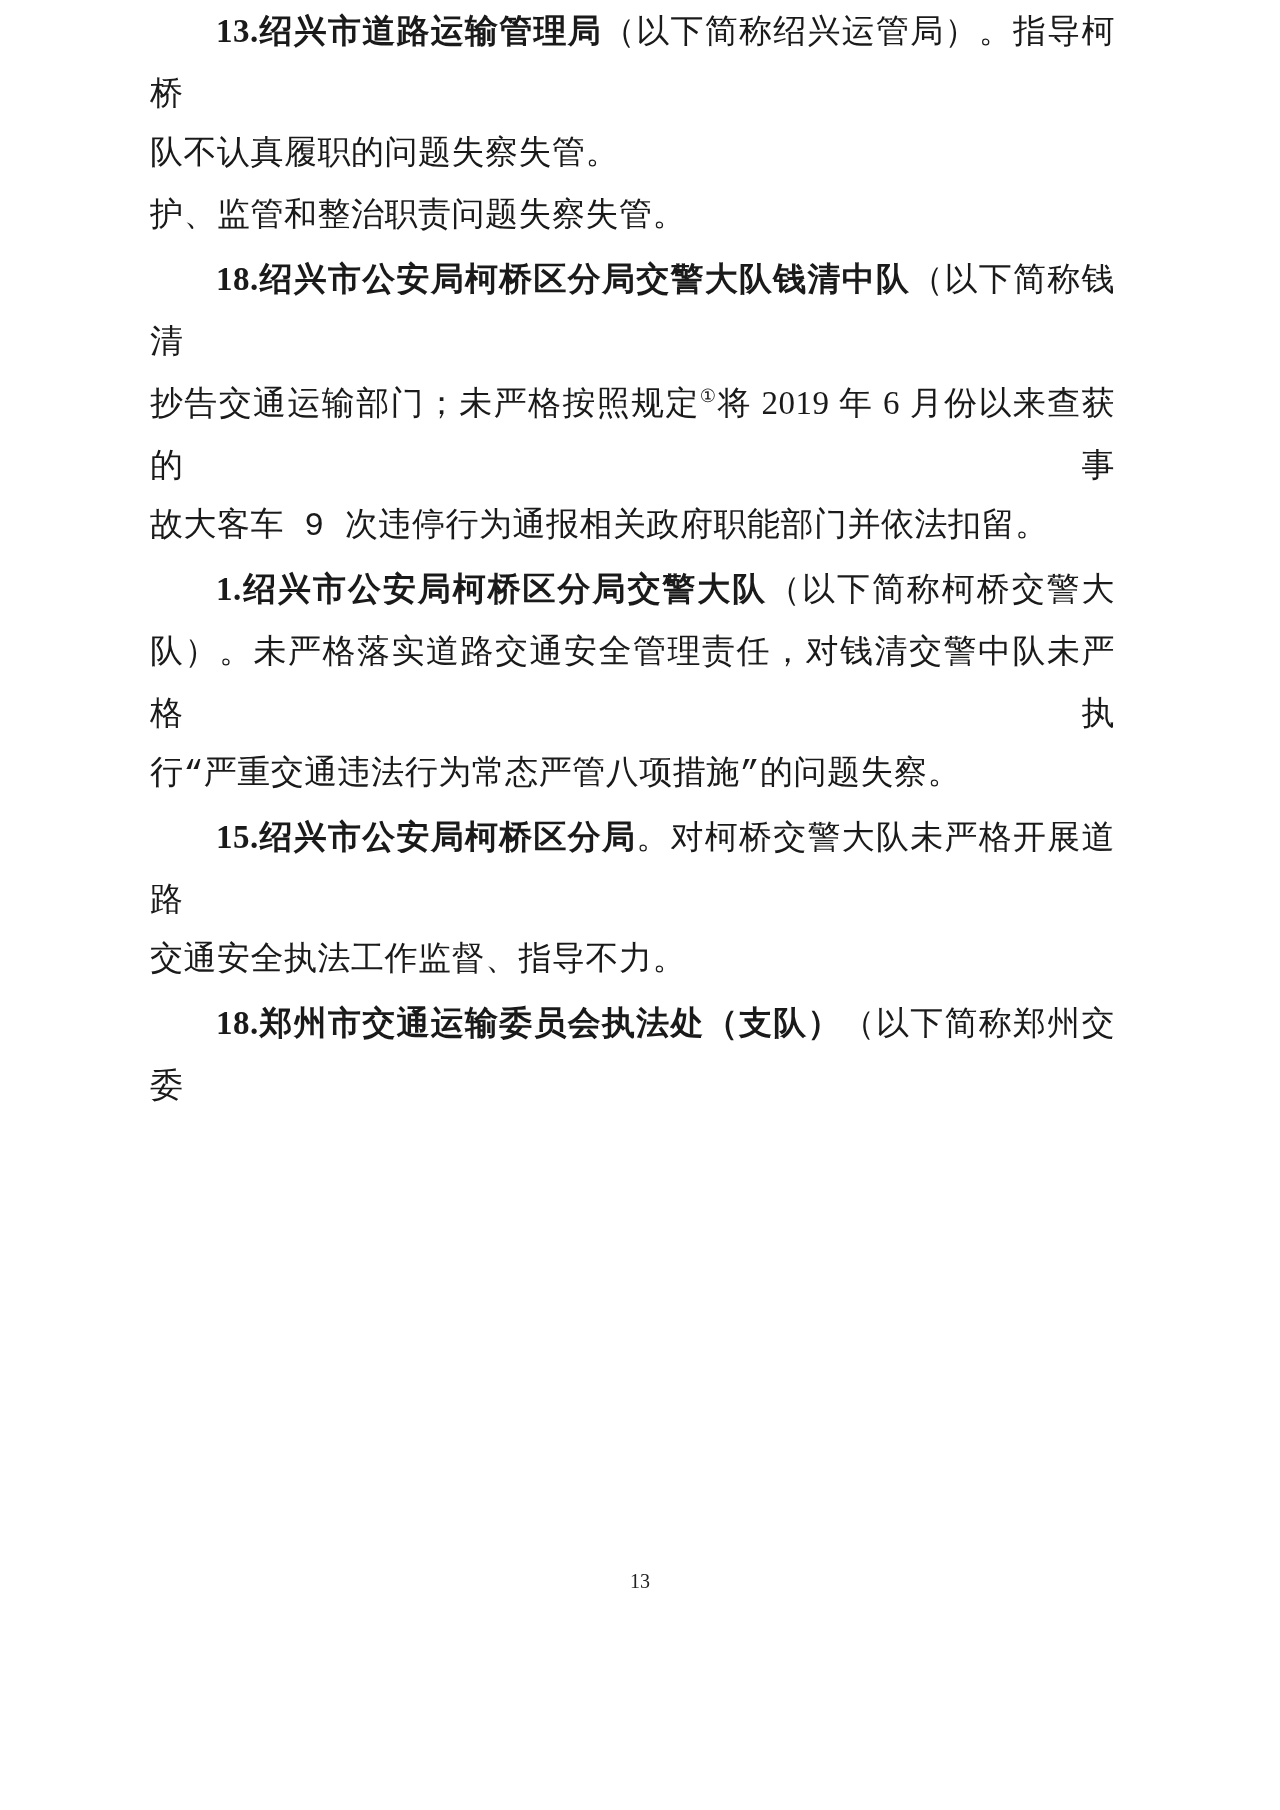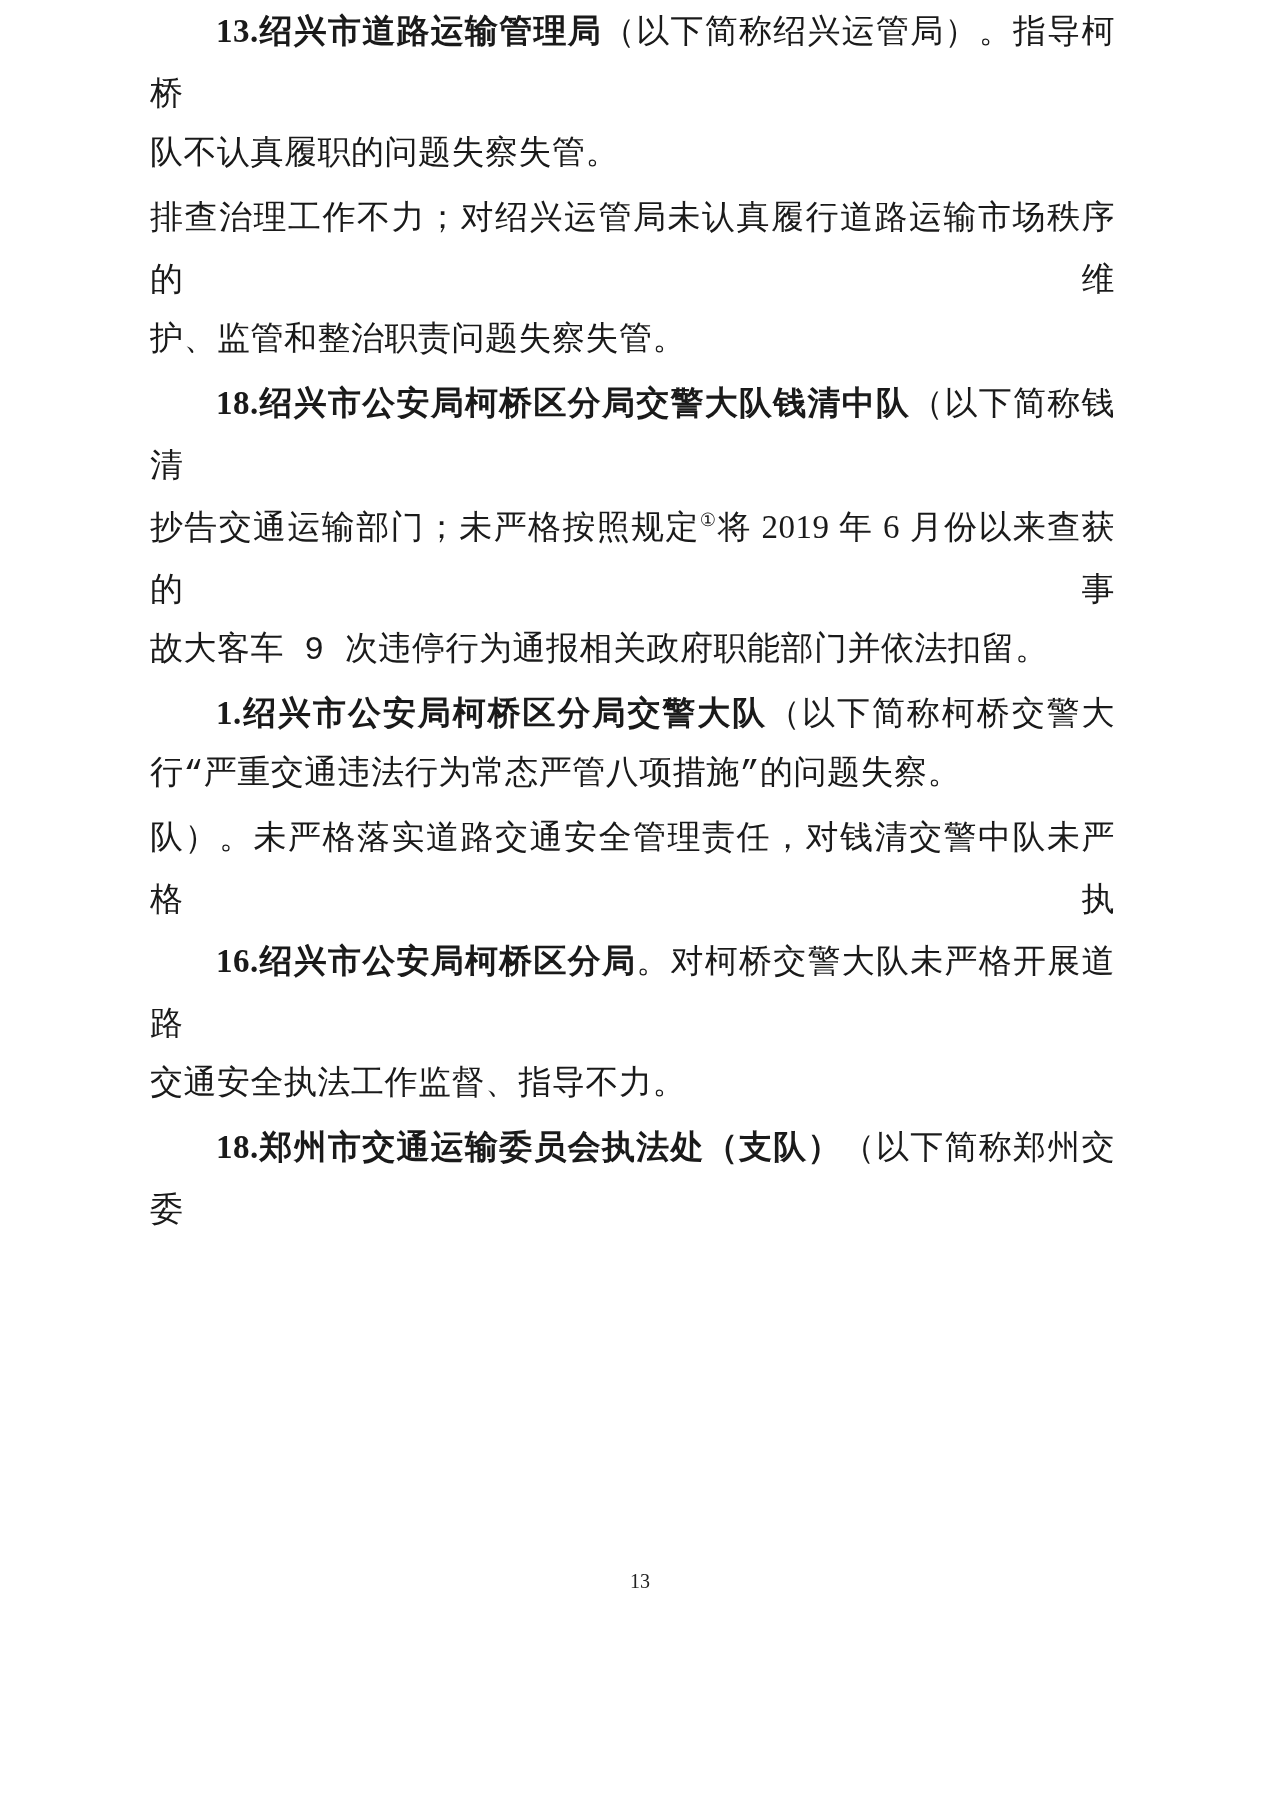--- a/index.html
+++ b/index.html
@@ -53,28 +53,27 @@
   }
 </style>
 </head>
 <body>
 
 <div class="page">
   <div class="content">
     <div class="body-block">
         <div class="body-line indent"><span class="bold">13.绍兴市道路运输管理局</span><span>（以下简称绍兴运管局）。指导柯桥</span></div>
         <div class="body-line end"><span>队不认真履职的问题失察失管。</span></div>
-        <div class="body-line"><span>排查治理工作不力；对绍兴运管局未认真履行道路运输市场秩序的维</span></div>
         <div class="body-line end"><span>护、监管和整治职责问题失察失管。</span></div>
         <div class="body-line indent"><span class="bold">18.绍兴市公安局柯桥区分局交警大队钱清中队</span><span>（以下简称钱清</span></div>
         <div class="body-line"><span>抄告交通运输部门；未严格按照规定</span><sup>①</sup><span>将 2019 年 6 月份以来查获的事</span></div>
         <div class="body-line end"><span>故大客车 9 次违停行为通报相关政府职能部门并依法扣留。</span></div>
         <div class="body-line indent"><span class="bold">1.绍兴市公安局柯桥区分局交警大队</span><span>（以下简称柯桥交警大</span></div>
+        <div class="body-line"><span>队）。未严格落实道路交通安全管理责任，对钱清交警中队未严格执</span></div>
         <div class="body-line end"><span>行“严重交通违法行为常态严管八项措施”的问题失察。</span></div>
-        <div class="body-line"><span>队）。未严格落实道路交通安全管理责任，对钱清交警中队未严格执</span></div>
-        <div class="body-line indent"><span class="bold">16.绍兴市公安局柯桥区分局</span><span>。对柯桥交警大队未严格开展道路</span></div>
+        <div class="body-line indent"><span class="bold">15.绍兴市公安局柯桥区分局</span><span>。对柯桥交警大队未严格开展道路</span></div>
         <div class="body-line end"><span>交通安全执法工作监督、指导不力。</span></div>
         <div class="body-line indent"><span class="bold">18.郑州市交通运输委员会执法处（支队）</span><span>（以下简称郑州交委</span></div>
       </div>
 
   </div>
   <div class="page-number">13</div>
 </div>
 
 </body></html>

